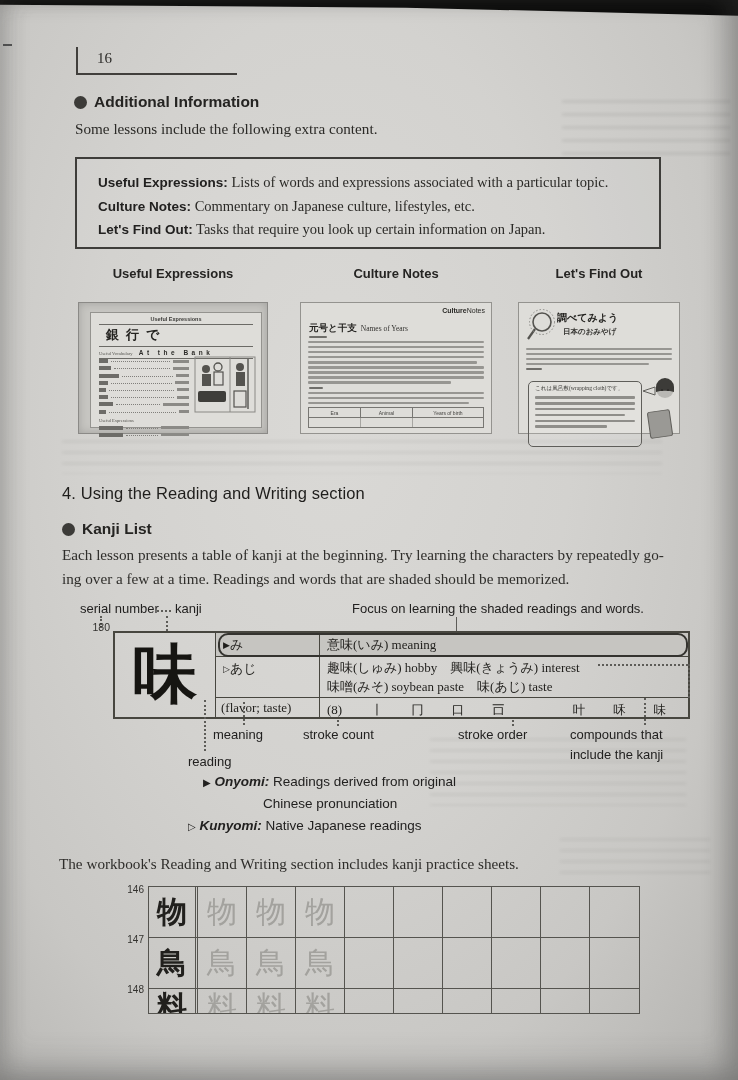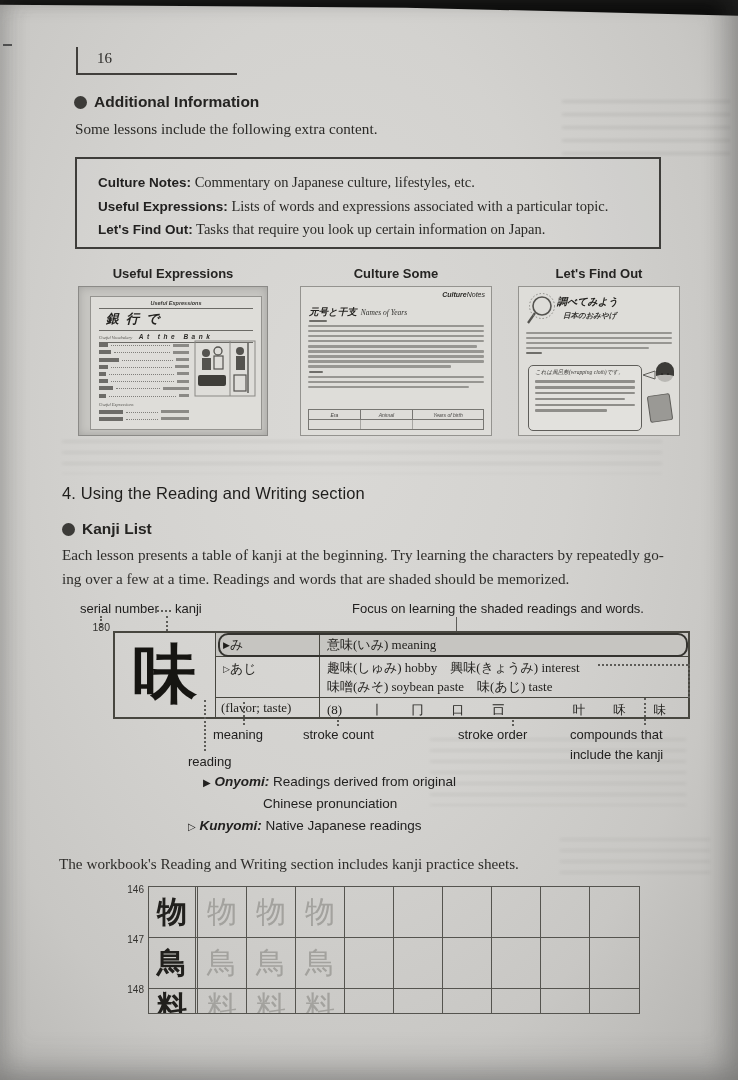--- a/index.html
+++ b/index.html
@@ -34,21 +34,21 @@
   
   .descbox{position:absolute;left:75px;top:157px;width:586px;height:92px;
     border:2px solid #3e3d3a;background:rgba(255,255,255,.06);
     padding:12px 0 0 21px;box-sizing:border-box;}
   .descline{white-space:nowrap;line-height:23.5px;font-size:14.5px;}
   .desclabel{font-family:var(--ff-sans);font-weight:700;font-size:13.5px;color:#222120;}
   
   .thumbcap{position:absolute;top:266px;text-align:center;font-family:var(--ff-sans);
     font-size:13px;font-weight:700;color:#252422;}
   
-  .thumb{position:absolute;top:286px;height:150px;box-sizing:border-box;font-style:italic;}
+  .thumb{position:absolute;top:302px;height:132px;box-sizing:border-box;}
   .t-outer{background:#c6c5c1;border:1px solid #8b8a87;box-shadow:inset 0 0 8px rgba(0,0,0,.18);}
   .t-page{background:#deddd9;border:1px solid #94938f;box-sizing:border-box;}
   .tl{height:2.5px;background:#979692;margin:2.6px 7px;border-radius:1px;}
   .vrow{display:flex;align-items:center;margin:3.2px 0;}
   .vrow .k{width:9px;height:4px;background:#6d6c68;flex:none;}
   .vrow .lead{flex:1;border-bottom:1px dotted #807f7b;height:1px;margin:0 3px;}
   .vrow .e{width:16px;height:3px;background:#8b8a86;flex:none;}
   .t2table{position:absolute;left:7px;right:7px;bottom:5px;border:1px solid #777672;}
   .t2thead{display:grid;grid-template-columns:1fr 1fr 1.35fr;border-bottom:1px solid #777672;}
   .t2thead div{font-family:var(--ff-sans);font-size:5px;text-align:center;padding:1.5px 0;color:#444340;border-right:1px solid #777672;}
@@ -127,32 +127,32 @@
   </div>
 
   <div class="abs bullet-h" style="left:74px;top:93px;">
     <span class="bullet"></span>
     <span>Additional Information</span>
   </div>
   <div class="abs" style="left:75px;top:120px;font-size:15.2px;">Some lessons include the following extra content.</div>
 
   <div class="descbox">
     <div class="descline">
+      <span class="desclabel">Useful Expressions:</span><span> Lists of words and expressions associated with a particular topic.</span>
+    </div>
+    <div class="descline">
       <span class="desclabel">Culture Notes:</span><span> Commentary on Japanese culture, lifestyles, etc.</span>
-    </div>
-    <div class="descline">
-      <span class="desclabel">Useful Expressions:</span><span> Lists of words and expressions associated with a particular topic.</span>
     </div>
     <div class="descline">
       <span class="desclabel">Let's Find Out:</span><span> Tasks that require you look up certain information on Japan.</span>
     </div>
   </div>
 
   <div class="thumbcap" style="left:78px;width:190px;">Useful Expressions</div>
-  <div class="thumbcap" style="left:300px;width:192px;">Culture Some</div>
+  <div class="thumbcap" style="left:300px;width:192px;">Culture Notes</div>
   <div class="thumbcap" style="left:518px;width:162px;">Let's Find Out</div>
 
   <div class="thumb t-outer" style="left:78px;width:190px;">
     <div class="t-page" style="position:absolute;left:11px;top:9px;right:5px;bottom:5px;">
       <div style="text-align:center;font-family:var(--ff-sans);font-size:5.5px;font-weight:700;color:#3b3a37;margin-top:3px;">Useful Expressions</div>
       <div style="text-align:left;font-size:13px;font-weight:700;letter-spacing:7px;color:#242320;border-top:1px solid #6b6a66;border-bottom:1px solid #6b6a66;margin:2px 8px 0 8px;padding:1px 0 2px 7px;">銀行で</div>
       <div style="text-align:center;font-family:var(--ff-sans);font-size:6.5px;font-weight:700;letter-spacing:3.5px;color:#2c2b28;border-bottom:1px solid #6b6a66;margin:0 8px;padding:2px 0;">At the Bank</div>
       <div style="position:absolute;left:8px;top:38px;width:90px;">
         <div style="font-size:4.5px;color:#55544f;margin-bottom:2px;">Useful Vocabulary</div>
         <div class="vrow">

